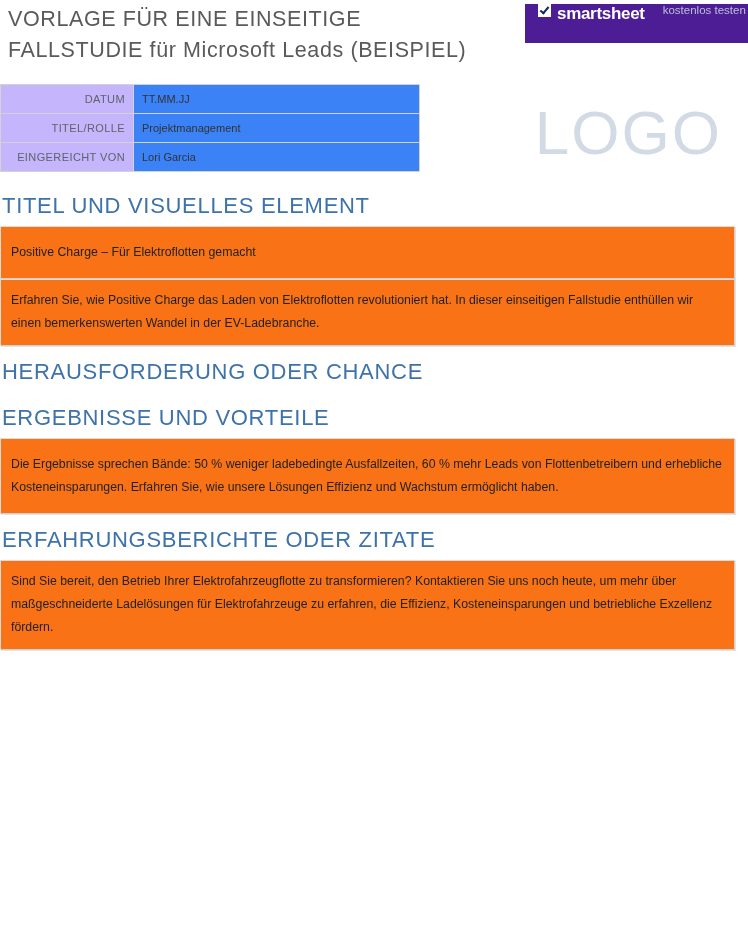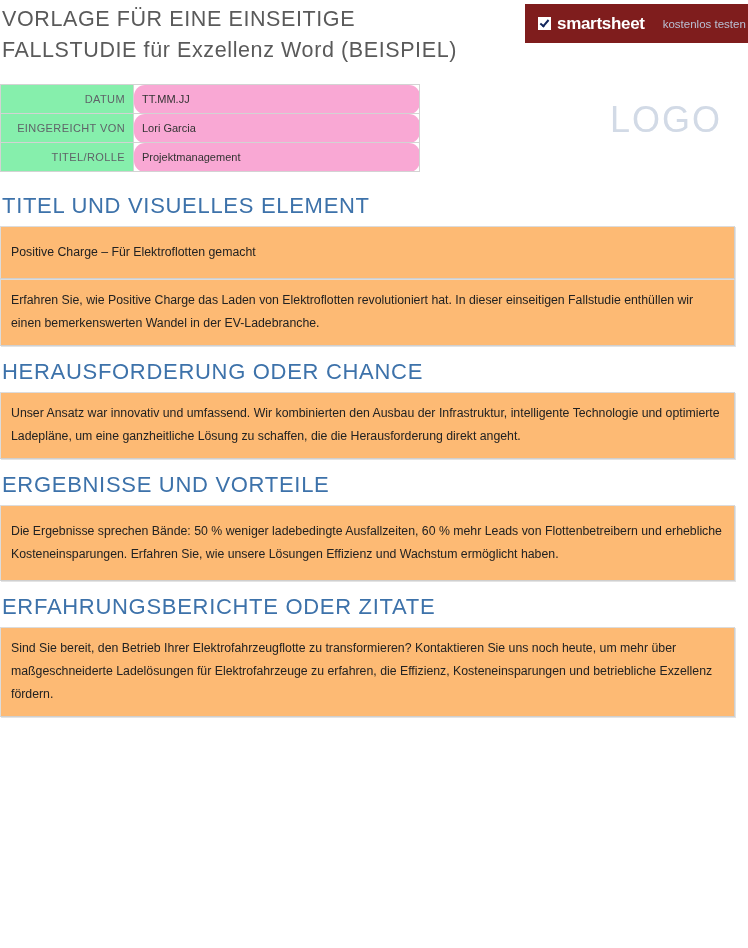--- a/index.html
+++ b/index.html
@@ -18,40 +18,39 @@
 
   
   .header {
     position: relative;
     padding: 4px 0 0 0;
     height: 84px;
     box-sizing: border-box;
   }
   .doc-title {
     margin: 0;
-    padding: 0 0 0 2px;
+    padding: 0 0 0 8px;
     font-size: 21.5px;
     font-weight: normal;
     color: #5a5a5a;
     letter-spacing: 0.6px;
     line-height: 31px;
     width: 540px;
   }
   .doc-title .line1 { display: block; }
   .doc-title .line2 { display: block; }
 
   .brand-badge {
     position: absolute;
     top: 4px;
     right: 0px;
     width: 223px;
     height: 39px;
-    background: #7f1d1d;
+    background: #4c1d95;
     display: flex;
-    align-items: center;
     padding-left: 13px;
     box-sizing: border-box;
   }
   .brand-check {
     width: 13px;
     height: 13px;
     background: #ffffff;
     position: relative;
     flex: 0 0 auto;
     margin-right: 6px;
@@ -94,124 +93,122 @@
   .meta-table tr { height: 28px; }
   .meta-table td {
     border: 1px solid #d3d3d3;
     font-size: 11px;
     padding: 0 8px;
     vertical-align: middle;
     height: 28px;
   }
   .meta-label {
     width: 116px;
-    background: #86efac;
+    background: #c4b5fd;
     color: #5f6368;
     text-align: right;
     letter-spacing: 0.4px;
     text-transform: uppercase;
   }
   .meta-value {
-    background: #f9a8d4;
+    background: #3b82f6;
     color: #333333;
     font-size: 11.5px;
-    border-radius: 11px;
   }
 
   .logo-placeholder {
     position: absolute;
     right: 26px;
     top: 18px;
-    font-size: 36px;
+    font-size: 62px;
     color: #d2dae6;
     letter-spacing: 2px;
     line-height: 1;
     font-weight: normal;
     user-select: none;
   }
 
   
   .section { margin: 0; }
   .section-title {
     color: #3d72aa;
     font-size: 22px;
     font-weight: normal;
     letter-spacing: 0.7px;
     margin: 0;
     padding: 13px 0 7px 2px;
     text-transform: uppercase;
   }
   .section-body {
-    background: #fdba74;
+    background: #f97316;
     border: 1px solid #dcdcdc;
     border-right-color: #cfcfcf;
     border-bottom-color: #cfcfcf;
     box-shadow: 1px 1px 0 #e3e3e3;
     width: 735px;
     box-sizing: border-box;
     padding: 9px 10px 10px 10px;
     font-size: 12.3px;
     line-height: 23px;
     color: #222222;
   }
   .section-body.tall-pad { padding-top: 14px; padding-bottom: 14px; }
   .quote-attrib { font-style: italic; }
 </style>
 </head>
 <body>
 
 <div class="header">
   <h1 class="doc-title">
     <span class="line1">VORLAGE FÜR EINE EINSEITIGE</span>
-    <span class="line2">FALLSTUDIE für Exzellenz Word (BEISPIEL)</span>
+    <span class="line2">FALLSTUDIE für Microsoft Leads (BEISPIEL)</span>
   </h1>
 
   <div class="brand-badge">
     <span class="brand-check"></span>
     <span class="brand-name">smartsheet</span>
     <span class="brand-tag">kostenlos testen</span>
   </div>
 </div>
 
 <div class="meta-zone">
   <table class="meta-table">
     <tbody>
       <tr>
         <td class="meta-label">DATUM</td>
         <td class="meta-value">TT.MM.JJ</td>
       </tr>
       <tr>
+        <td class="meta-label">TITEL/ROLLE</td>
+        <td class="meta-value">Projektmanagement</td>
+      </tr>
+      <tr>
         <td class="meta-label">EINGEREICHT VON</td>
         <td class="meta-value">Lori Garcia</td>
       </tr>
-      <tr>
-        <td class="meta-label">TITEL/ROLLE</td>
-        <td class="meta-value">Projektmanagement</td>
-      </tr>
     </tbody>
   </table>
 
   <div class="logo-placeholder">LOGO</div>
 </div>
 
 <div class="section">
   <h2 class="section-title">TITEL UND VISUELLES ELEMENT</h2>
   <div class="section-body tall-pad">Positive Charge – Für Elektroflotten gemacht</div>
 </div>
 
 <div class="section">
   <div class="section-body">Erfahren Sie, wie Positive Charge das Laden von Elektroflotten revolutioniert hat. In dieser einseitigen Fallstudie enthüllen wir einen bemerkenswerten Wandel in der EV-Ladebranche.</div>
 </div>
 
 <div class="section">
   <h2 class="section-title">HERAUSFORDERUNG ODER CHANCE</h2>
 </div>
 
 <div class="section">
-  <div class="section-body">Unser Ansatz war innovativ und umfassend. Wir kombinierten den Ausbau der Infrastruktur, intelligente Technologie und optimierte Ladepläne, um eine ganzheitliche Lösung zu schaffen, die die Herausforderung direkt angeht.</div>
 </div>
 
 <div class="section">
   <h2 class="section-title">ERGEBNISSE UND VORTEILE</h2>
   <div class="section-body tall-pad">Die Ergebnisse sprechen Bände: 50 % weniger ladebedingte Ausfallzeiten, 60 % mehr Leads von Flottenbetreibern und erhebliche Kosteneinsparungen. Erfahren Sie, wie unsere Lösungen Effizienz und Wachstum ermöglicht haben.</div>
 </div>
 
 <div class="section">
   <h2 class="section-title">ERFAHRUNGSBERICHTE ODER ZITATE</h2>
 </div>

